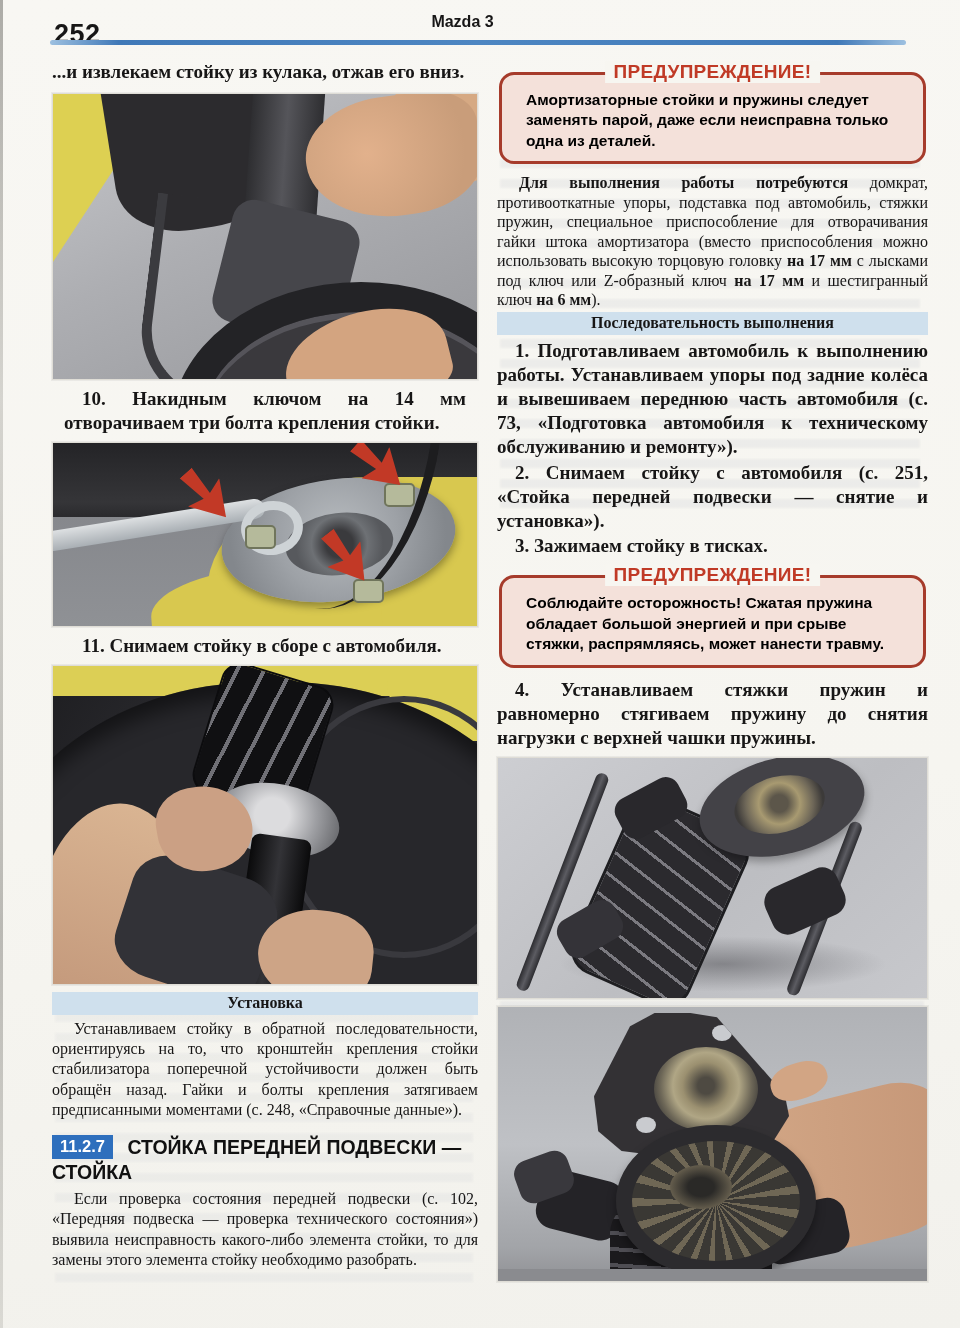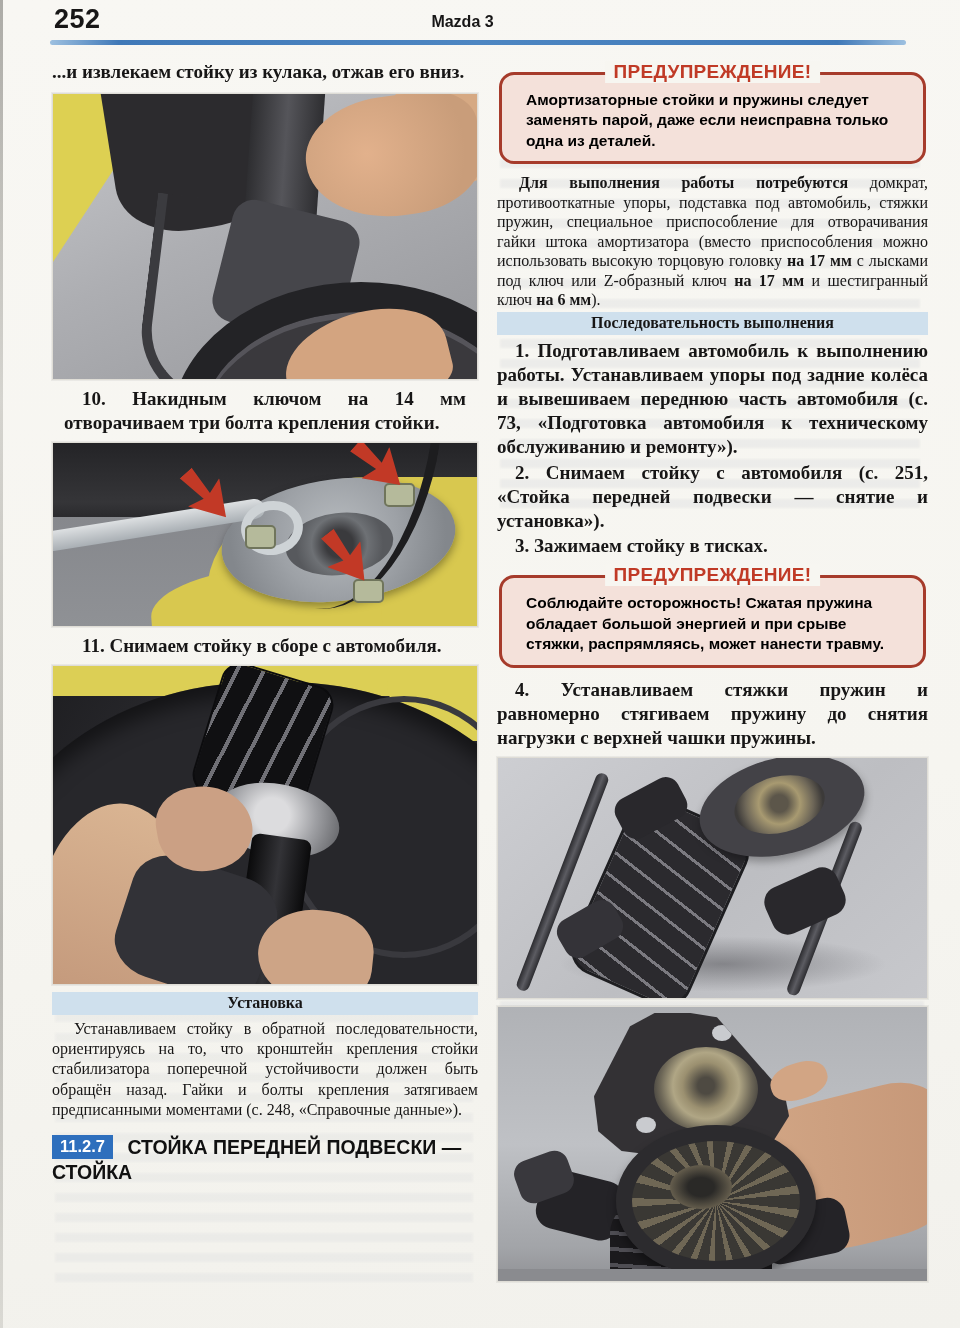--- a/index.html
+++ b/index.html
@@ -3,21 +3,21 @@
 <meta charset="utf-8">
 <style>
   html,body{margin:0;padding:0;}
   body{width:960px;height:1328px;overflow:hidden;background:#efeeea;}
   .page{position:relative;width:960px;height:1328px;background:linear-gradient(175deg,#f8f7f3 0%,#f6f5f0 60%,#f2f1ec 100%);
         font-family:"Liberation Serif","DejaVu Serif",serif;color:#171616;overflow:hidden;}
   .scan-edge{position:absolute;left:0;top:0;width:3px;height:1328px;background:linear-gradient(#6f6e69,#b9b8b2 30%,#8a8984 70%,#c6c5bf);opacity:.55;}
 
   
   .pagehead{position:absolute;top:4px;left:52px;width:876px;height:34px;}
-  .pagenum{position:absolute;left:2px;top:0;font:bold 27px "Liberation Sans",sans-serif;letter-spacing:.5px;}
+  .pagenum{position:absolute;left:2px;top:15px;font:bold 27px "Liberation Sans",sans-serif;letter-spacing:.5px;}
   .booktitle{position:absolute;left:0;right:55px;top:9px;text-align:center;font:bold 16px "Liberation Sans",sans-serif;}
   .rule{position:absolute;top:40px;left:50px;width:856px;height:5px;border-radius:3px;
         background:linear-gradient(90deg,#9dc0e0,#4079b8 8%,#4d86c2 50%,#4079b8 92%,#9dc0e0);}
 
   
   .col{position:absolute;top:58px;}
   .col-left{left:52px;width:426px;}
   .col-right{left:497px;width:431px;}
 
   
@@ -190,20 +190,21 @@
       <span class="p3-hand2"></span>
     </figure>
 
     <h3 class="strip">Установка</h3>
     <p class="body-text">Устанавливаем стойку в обратной последовательности, ориентируясь на то, что кронштейн крепления стойки стабилизатора поперечной устойчивости должен быть обращён назад. Гайки и болты крепления затягиваем предписанными моментами (с. 248, «Справочные данные»).</p>
 
     <h2 class="section">
       <span class="badge">11.2.7</span>
       <span>СТОЙКА ПЕРЕДНЕЙ ПОДВЕСКИ — СТОЙКА</span>
     </h2>
+    <p class="body-text">Если проверка состояния передней подвески (с. 102, «Передняя подвеска — проверка технического состояния») выявила неисправность какого-либо элемента стойки, то для замены этого элемента стойку необходимо разобрать.</p>
   </div>
 
   <div class="col col-right">
     <aside class="warnbox" style="margin-top:14px;">
       <div class="warntitle">ПРЕДУПРЕЖДЕНИЕ!</div>
       <p class="warntext">Амортизаторные стойки и пружины следует заменять парой, даже если неисправна только одна из деталей.</p>
     </aside>
 
     <p class="body-text tools"><span class="b">Для выполнения работы потребуются </span><span>домкрат, противооткатные упоры, подставка под автомобиль, стяжки пружин, специальное приспособление для отворачивания гайки штока амортизатора (вместо приспособления можно использовать высокую торцовую головку </span><span class="b">на 17 мм</span><span> с лысками под ключ или Z-образный ключ </span><span class="b">на 17 мм</span><span> и шестигранный ключ </span><span class="b">на 6 мм</span><span>).</span></p>
 

